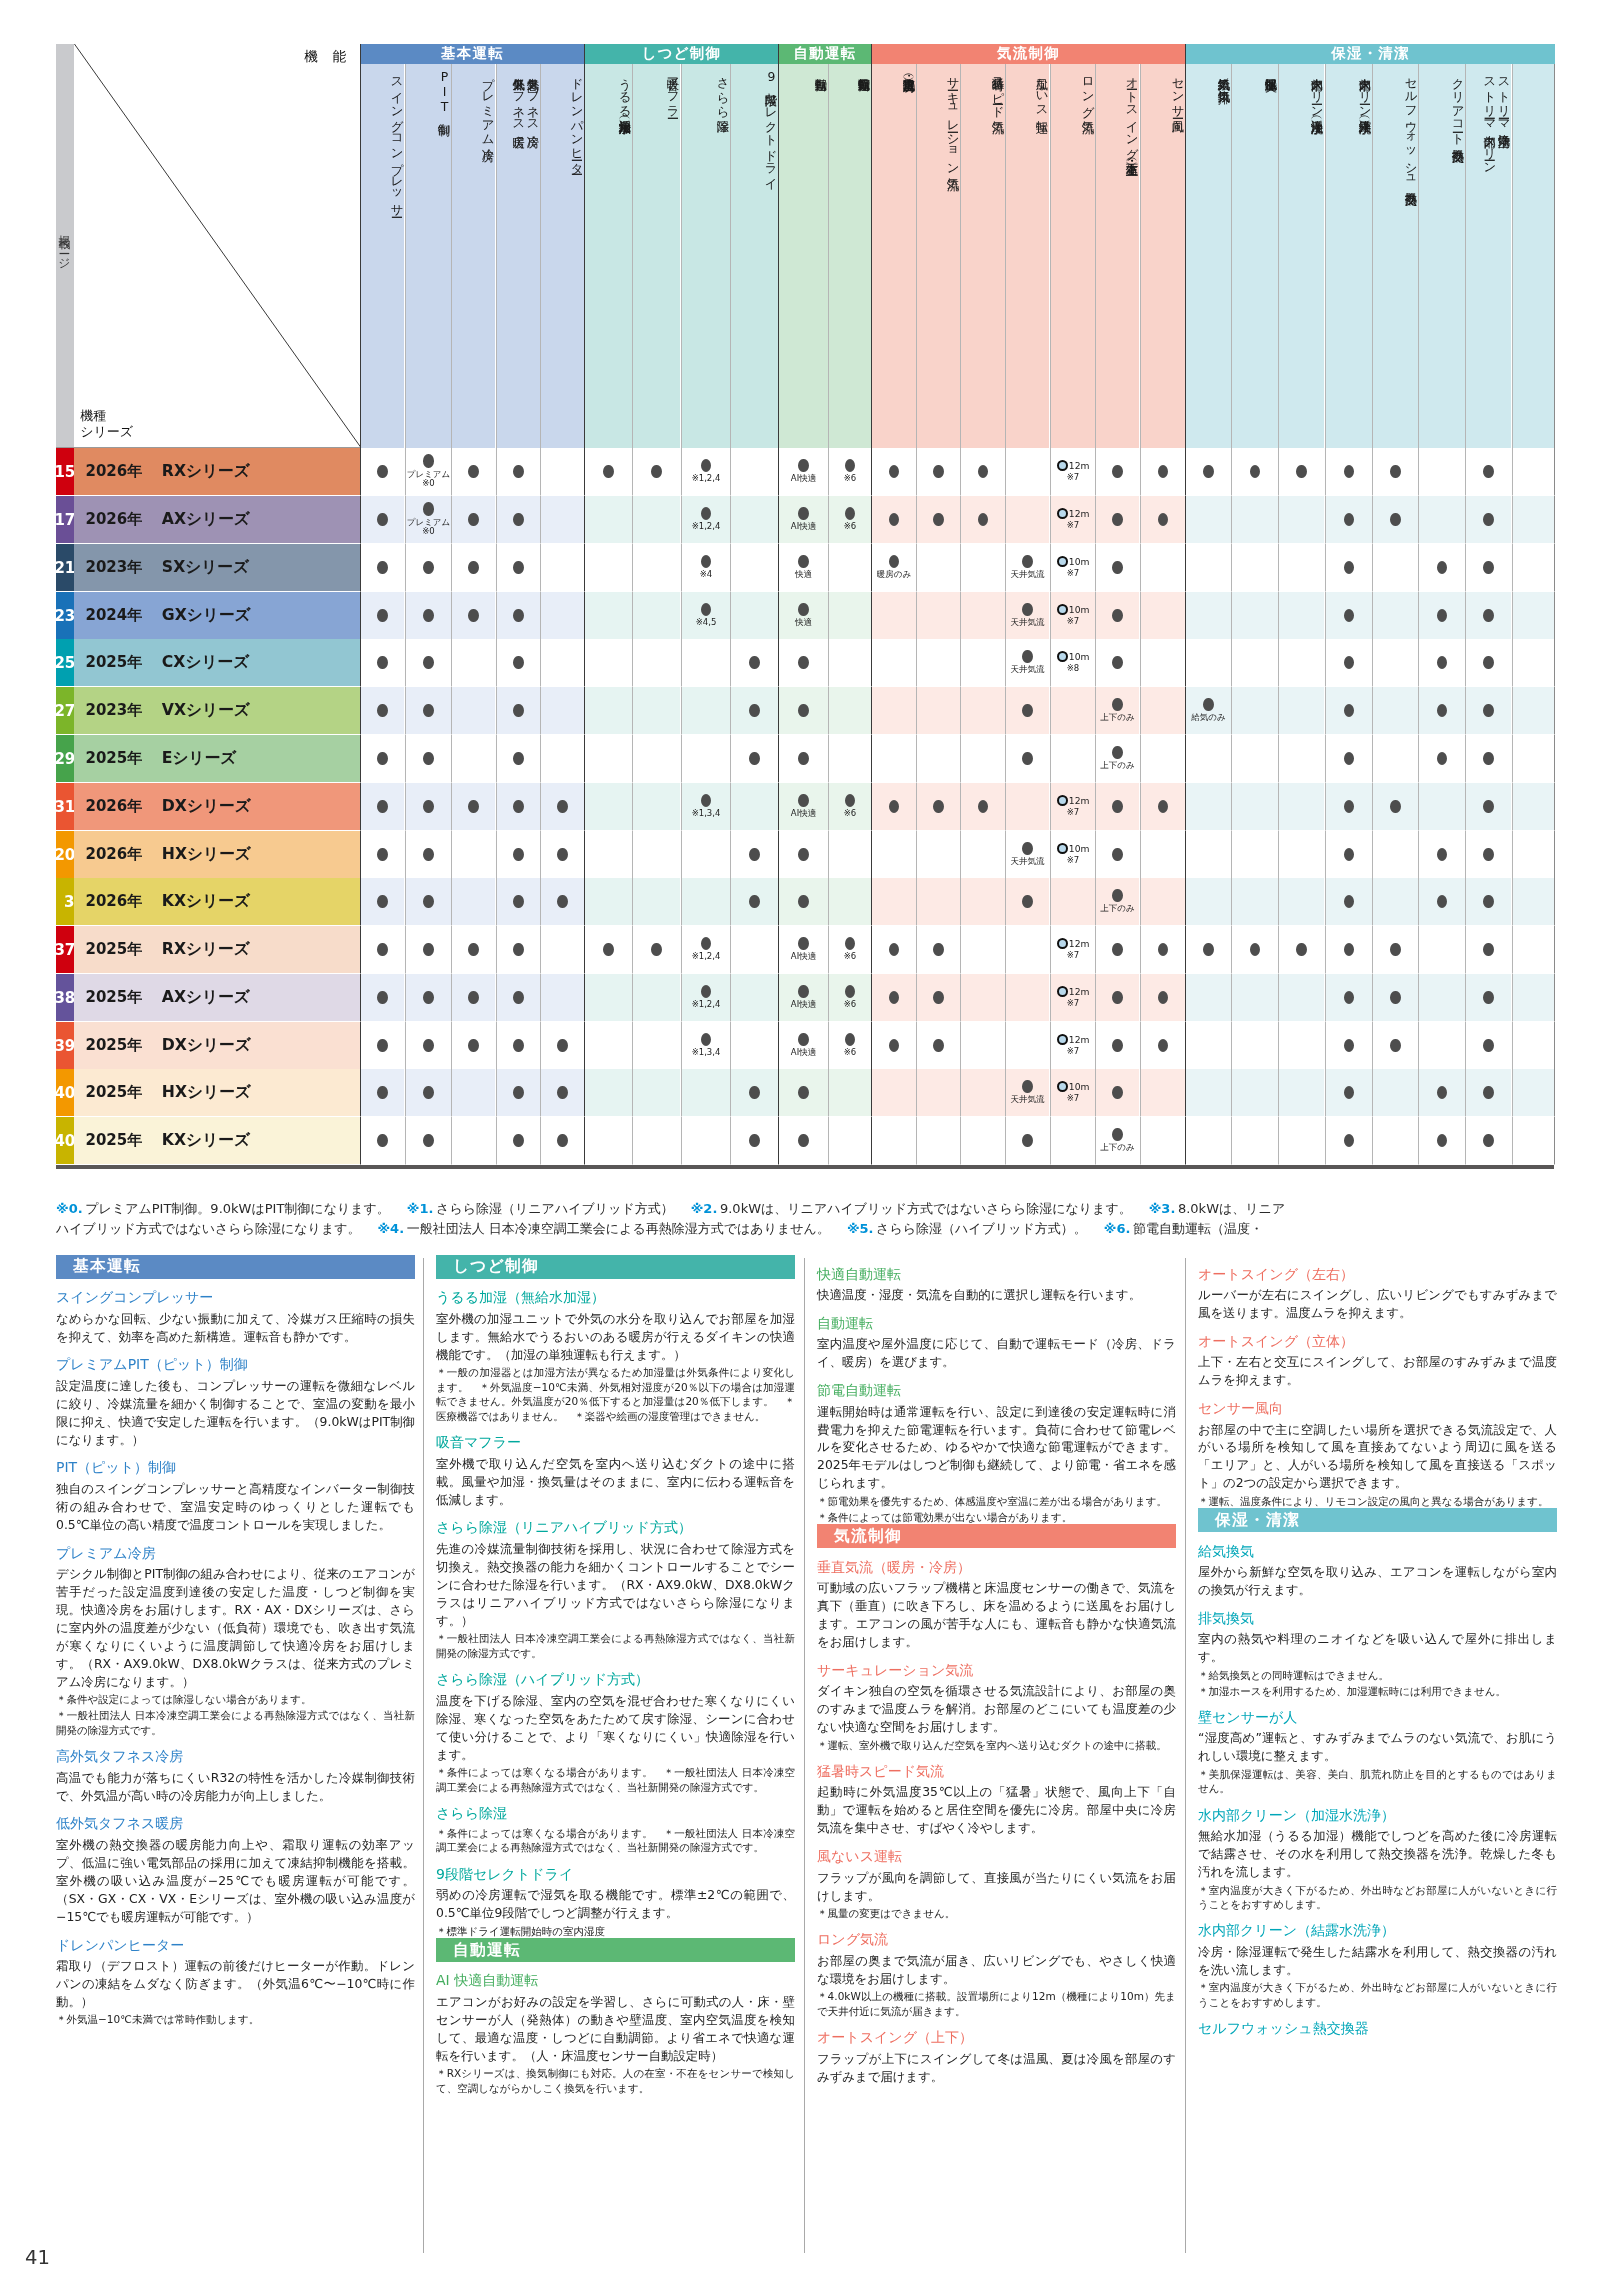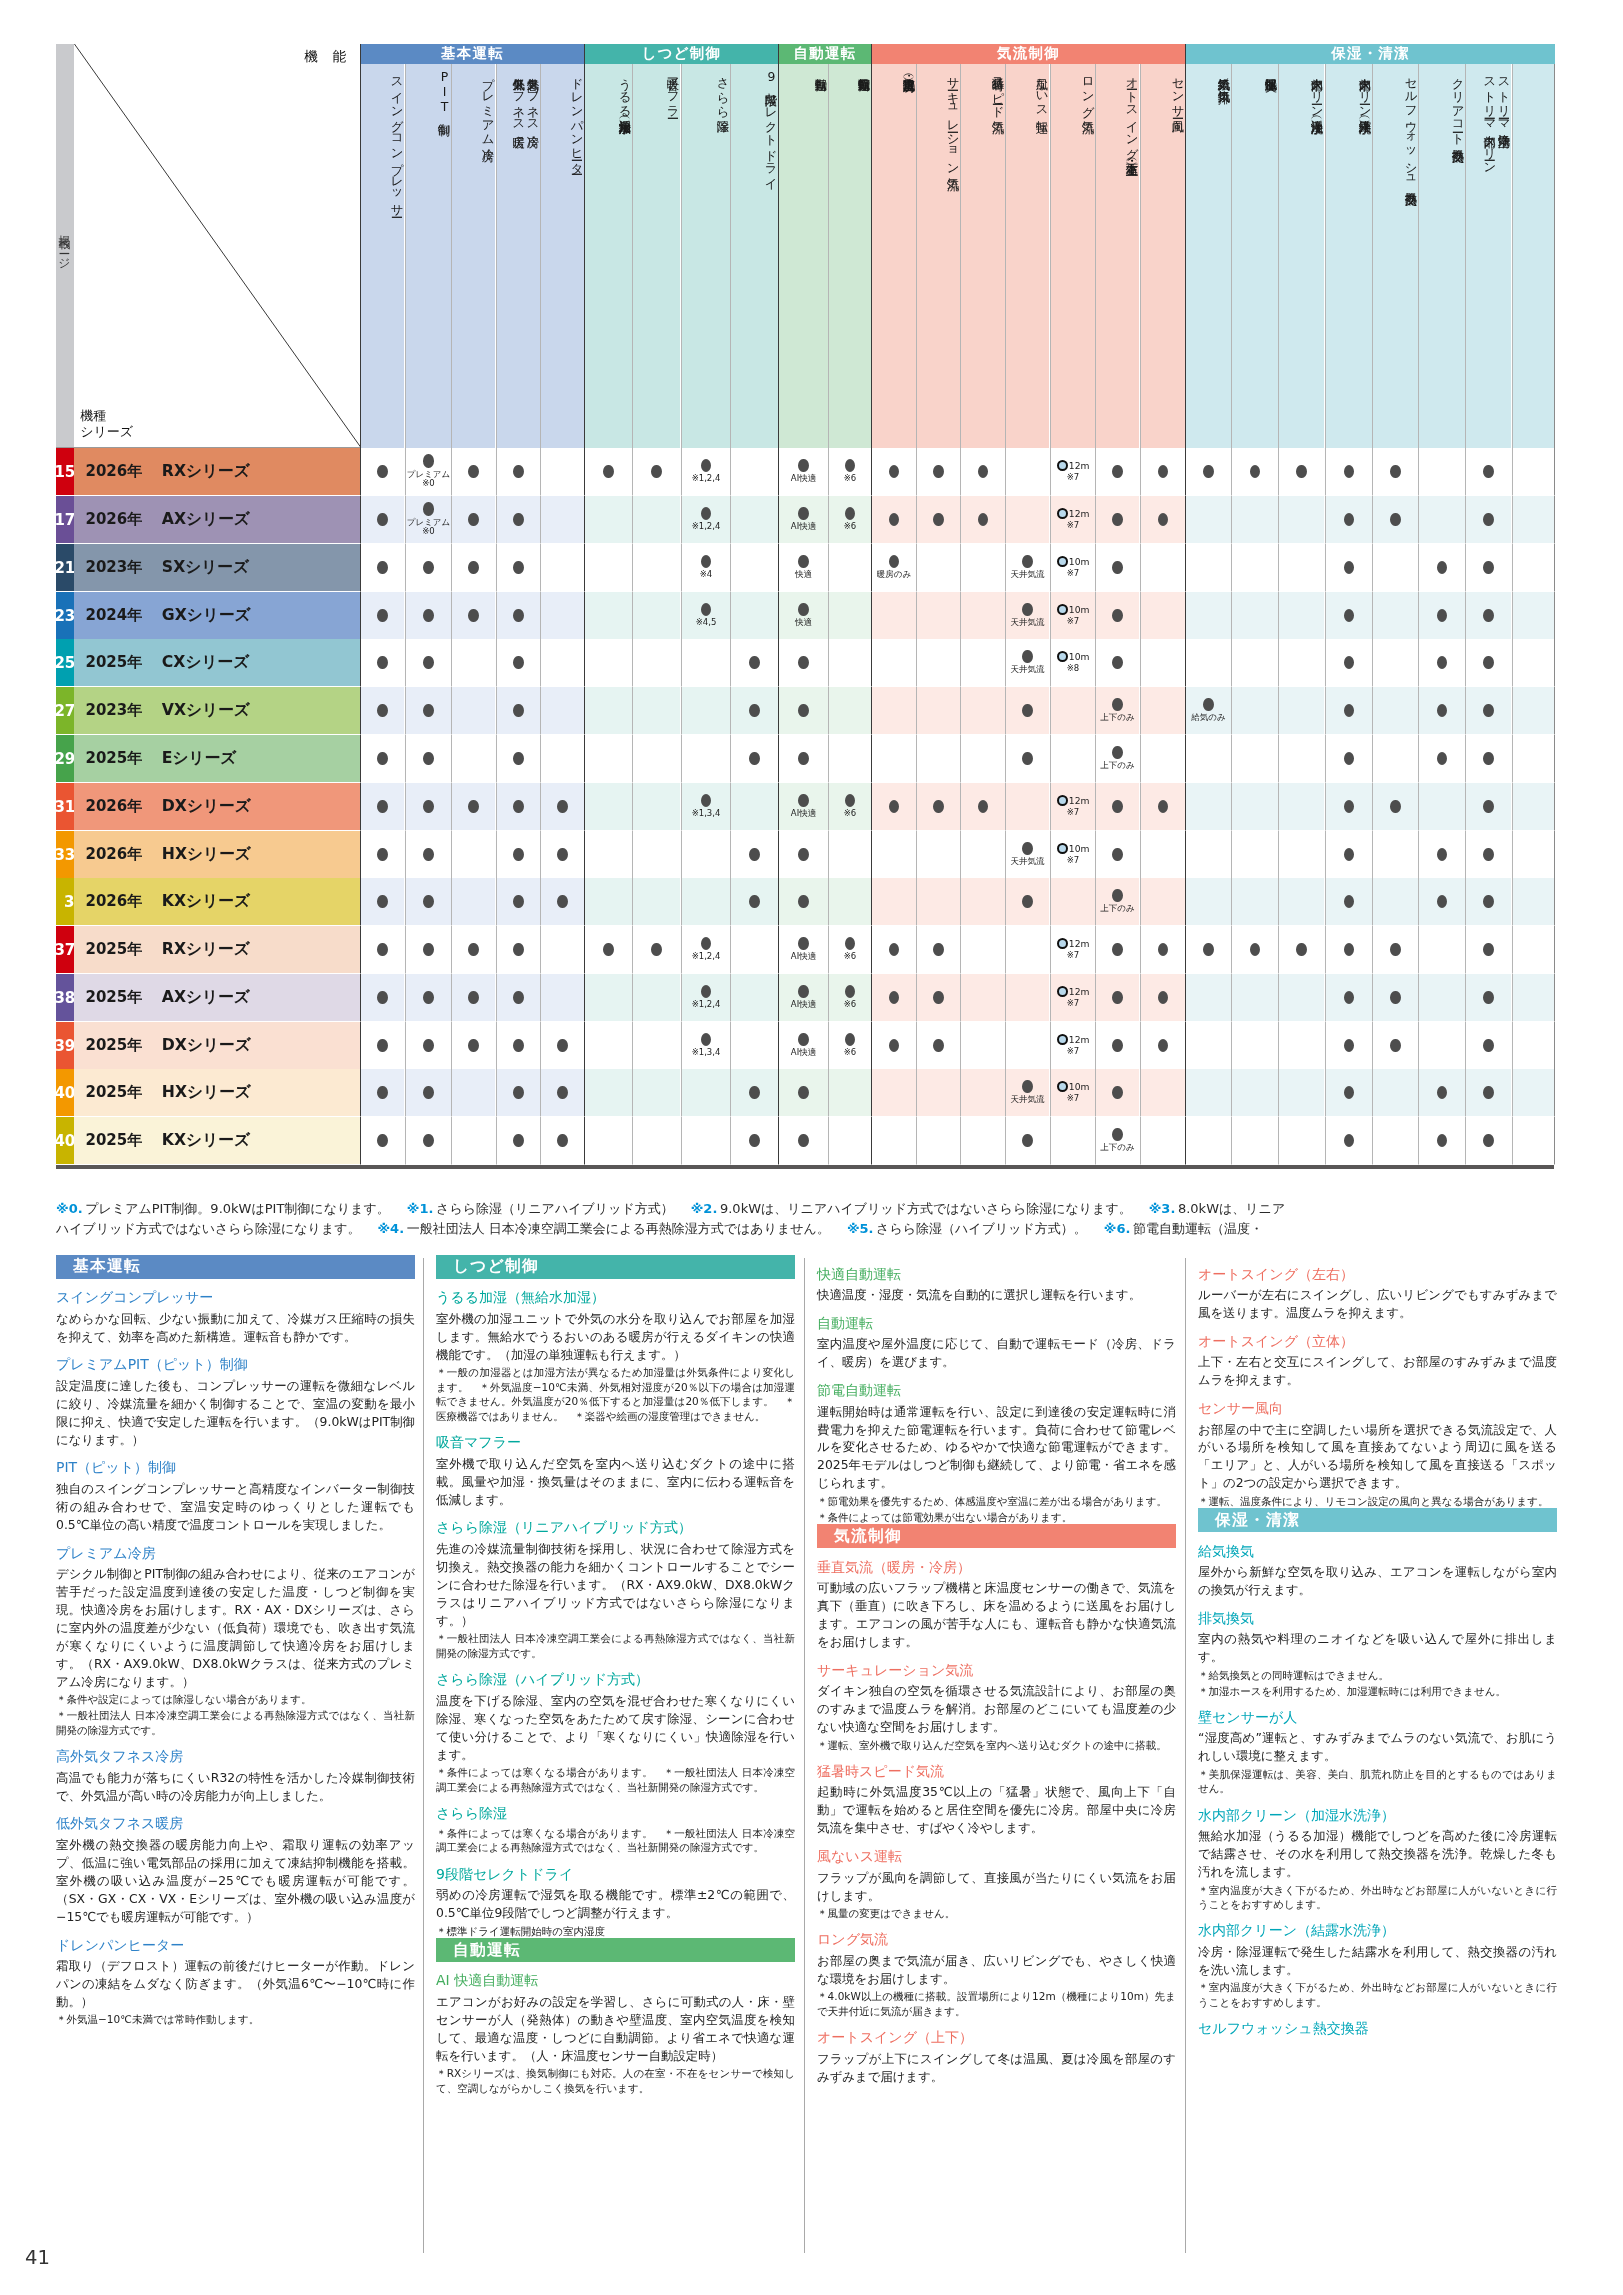--- a/index.html
+++ b/index.html
@@ -616,21 +616,21 @@
         <div class="dot"></div>
       </div>
       <div class="cell abs" style="left: 1316px; top: 739px; width: 46px; height: 48px; background: rgb(233, 244, 246); border-left: 0.7px solid rgb(181, 181, 181);">
         <div class="dot"></div>
       </div>
       <div class="cell abs" style="left: 1362px; top: 739px; width: 47px; height: 48px; background: rgb(233, 244, 246); border-left: 0.7px solid rgb(181, 181, 181);"></div>
       <div class="cell abs" style="left: 1409px; top: 739px; width: 46px; height: 48px; background: rgb(233, 244, 246); border-left: 0.7px solid rgb(181, 181, 181);">
         <div class="dot"></div>
       </div>
       <div class="cell abs" style="left: 1456px; top: 739px; width: 43px; height: 48px; background: rgb(233, 244, 246); border-left: 0.7px solid rgb(181, 181, 181); border-right: 0.7px solid rgb(138, 138, 138);"></div>
-      <div class="badge abs" style="left: 0px; top: 787px; width: 17.7px; height: 48px; background: rgb(243, 152, 0);">33</div>
+      <div class="badge abs" style="left: 0px; top: 787px; width: 17.7px; height: 48px; background: rgb(243, 152, 0);">20</div>
       <div class="serieslab abs" style="left: 17.7px; top: 787px; width: 287px; height: 48px; background: rgb(247, 202, 144);">
         <span class="yr">2026年</span>
         <span class="sr">HXシリーズ</span>
       </div>
       <div class="cell abs" style="left: 304px; top: 787px; width: 44px; height: 48px; background: rgb(255, 255, 255); border-left: 1.3px solid rgb(58, 58, 58);">
         <div class="dot"></div>
       </div>
       <div class="cell abs" style="left: 349px; top: 787px; width: 46px; height: 48px; background: rgb(255, 255, 255); border-left: 0.7px solid rgb(181, 181, 181);">
         <div class="dot"></div>
       </div>

